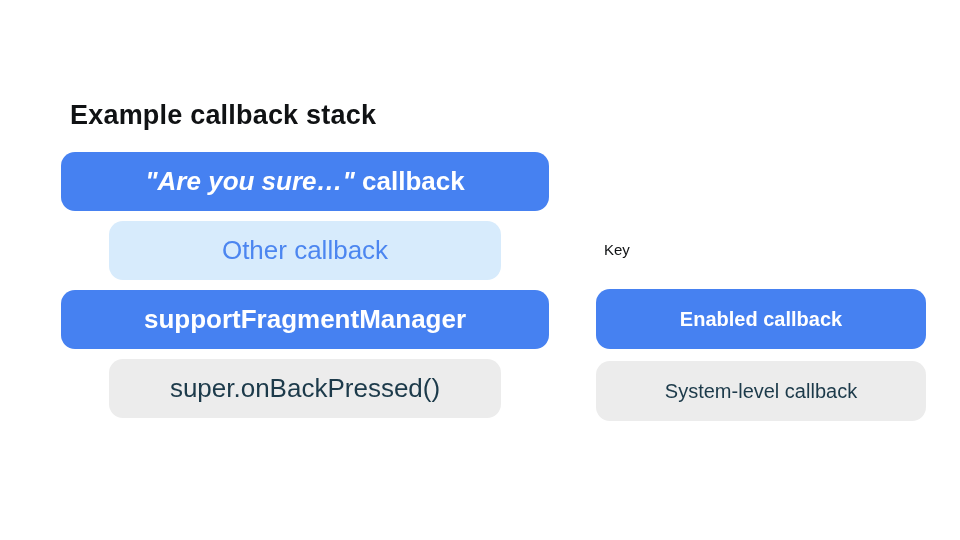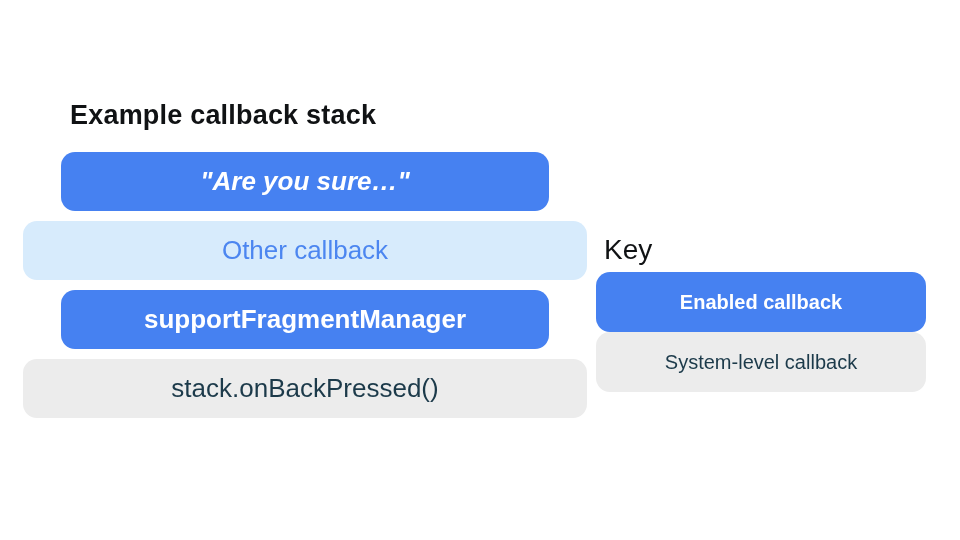--- a/index.html
+++ b/index.html
@@ -45,21 +45,21 @@
   .pill {
     box-sizing: border-box;
     height: 59px;
     border-radius: 14px;
     display: flex;
     align-items: center;
     justify-content: center;
     font-size: 26px;
     white-space: pre;
   }
-  .stack .pill { width: 564px; }
+  .stack .pill { width: 392px; }
   .stack .pill.enabled { width: 488px; }
 
   .pill.enabled {
     background: var(--enabled-bg, #4681F1);
     color: var(--enabled-text, #ffffff);
     font-weight: 700;
   }
   .pill.disabled {
     background: var(--disabled-bg, #D7EBFC);
     color: var(--disabled-text, #4C86F0);
@@ -73,50 +73,51 @@
   .quoted-italic { font-style: italic; }
 
   
   .key {
     position: absolute;
     left: 596px;
     top: 238px;
     width: 330px;
   }
   .key-title {
-    margin: 0 0 10px 8px;
-    font-size: 28px;
+    margin: 0 0 27px 8px;
+    font-size: 15px;
     line-height: 24px;
     font-weight: 500;
     color: var(--title-text, #101214);
   }
   .key-items {
     display: flex;
     flex-direction: column;
+    gap: 12px;
   }
   .key .pill {
     width: 330px;
     height: 60px;
     font-size: 20px;
   }
 </style>
 </head>
 <body>
 
 <div class="canvas">
 
   <h1 class="stack-title">Example callback stack</h1>
 
   <div class="stack">
     <div class="pill enabled">
-      <span class="quoted-italic">"Are you sure…"</span>
+      <span class="quoted-italic">"Are you sure…"</span><span> callback</span>
     </div>
     <div class="pill disabled">Other callback</div>
     <div class="pill enabled">supportFragmentManager</div>
-    <div class="pill system">stack.onBackPressed()</div>
+    <div class="pill system">super.onBackPressed()</div>
   </div>
 
   <div class="key">
     <h2 class="key-title">Key</h2>
     <div class="key-items">
       <div class="pill enabled">Enabled callback</div>
       <div class="pill system">System-level callback</div>
     </div>
   </div>
 

